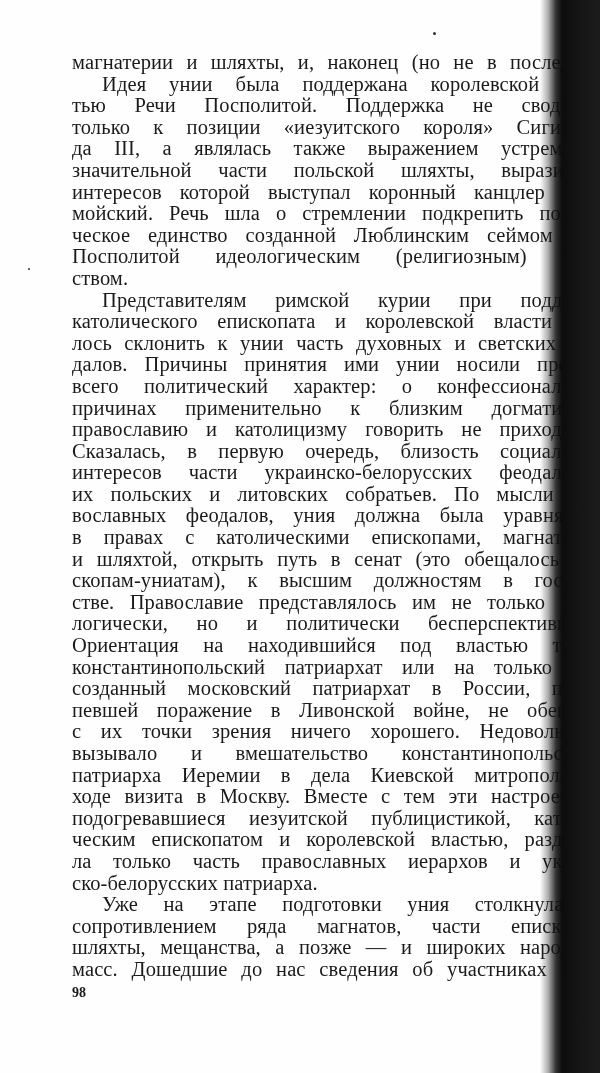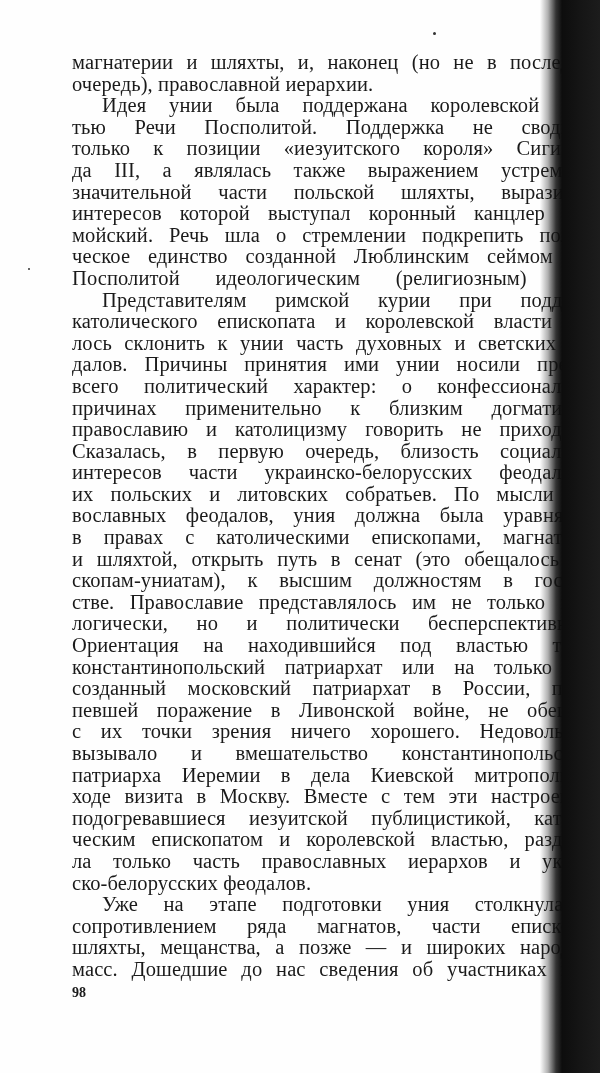--- a/index.html
+++ b/index.html
@@ -47,33 +47,33 @@
     }
   </style>
 </head>
 <body>
 
 <div class="page">
   <div class="text-block">
 
     <div>
       <span class="line">магнатерии и шляхты, и, наконец (но не в последн</span>
-      <span class="line last">очередь), православной иерархии.</span>
     </div>
 
     <div>
       <span class="line indent">Идея унии была поддержана королевской вл</span>
       <span class="line">тью Речи Посполитой. Поддержка не сводил</span>
       <span class="line">только к позиции «иезуитского короля» Сигизм</span>
       <span class="line">да III, а являлась также выражением устремле</span>
       <span class="line">значительной части польской шляхты, выразите</span>
       <span class="line">интересов которой выступал коронный канцлер Я.</span>
       <span class="line">мойский. Речь шла о стремлении подкрепить поли</span>
       <span class="line">ческое единство созданной Люблинским сеймом Р</span>
       <span class="line">Посполитой идеологическим (религиозным) ед</span>
+      <span class="line last">ством.</span>
     </div>
 
     <div>
       <span class="line indent">Представителям римской курии при поддер</span>
       <span class="line">католического епископата и королевской власти у</span>
       <span class="line">лось склонить к унии часть духовных и светских ф</span>
       <span class="line">далов. Причины принятия ими унии носили преж</span>
       <span class="line">всего политический характер: о конфессиональн</span>
       <span class="line">причинах применительно к близким догматиче</span>
       <span class="line">православию и католицизму говорить не приходит</span>
@@ -90,21 +90,21 @@
       <span class="line">константинопольский патриархат или на только ч</span>
       <span class="line">созданный московский патриархат в России, пот</span>
       <span class="line">певшей поражение в Ливонской войне, не обеща</span>
       <span class="line">с их точки зрения ничего хорошего. Недовольст</span>
       <span class="line">вызывало и вмешательство константинопольско</span>
       <span class="line">патриарха Иеремии в дела Киевской митрополии</span>
       <span class="line">ходе визита в Москву. Вместе с тем эти настроени</span>
       <span class="line">подогревавшиеся иезуитской публицистикой, катол</span>
       <span class="line">ческим епископатом и королевской властью, раздел</span>
       <span class="line">ла только часть православных иерархов и укра</span>
-      <span class="line last">ско-белорусских феодалов.</span>
+      <span class="line last">ско-белорусских патриарха.</span>
     </div>
 
     <div>
       <span class="line indent">Уже на этапе подготовки уния столкнулась</span>
       <span class="line">сопротивлением ряда магнатов, части епископ</span>
       <span class="line">шляхты, мещанства, а позже — и широких народн</span>
       <span class="line">масс. Дошедшие до нас сведения об участниках пр</span>
     </div>
   </div>
 

